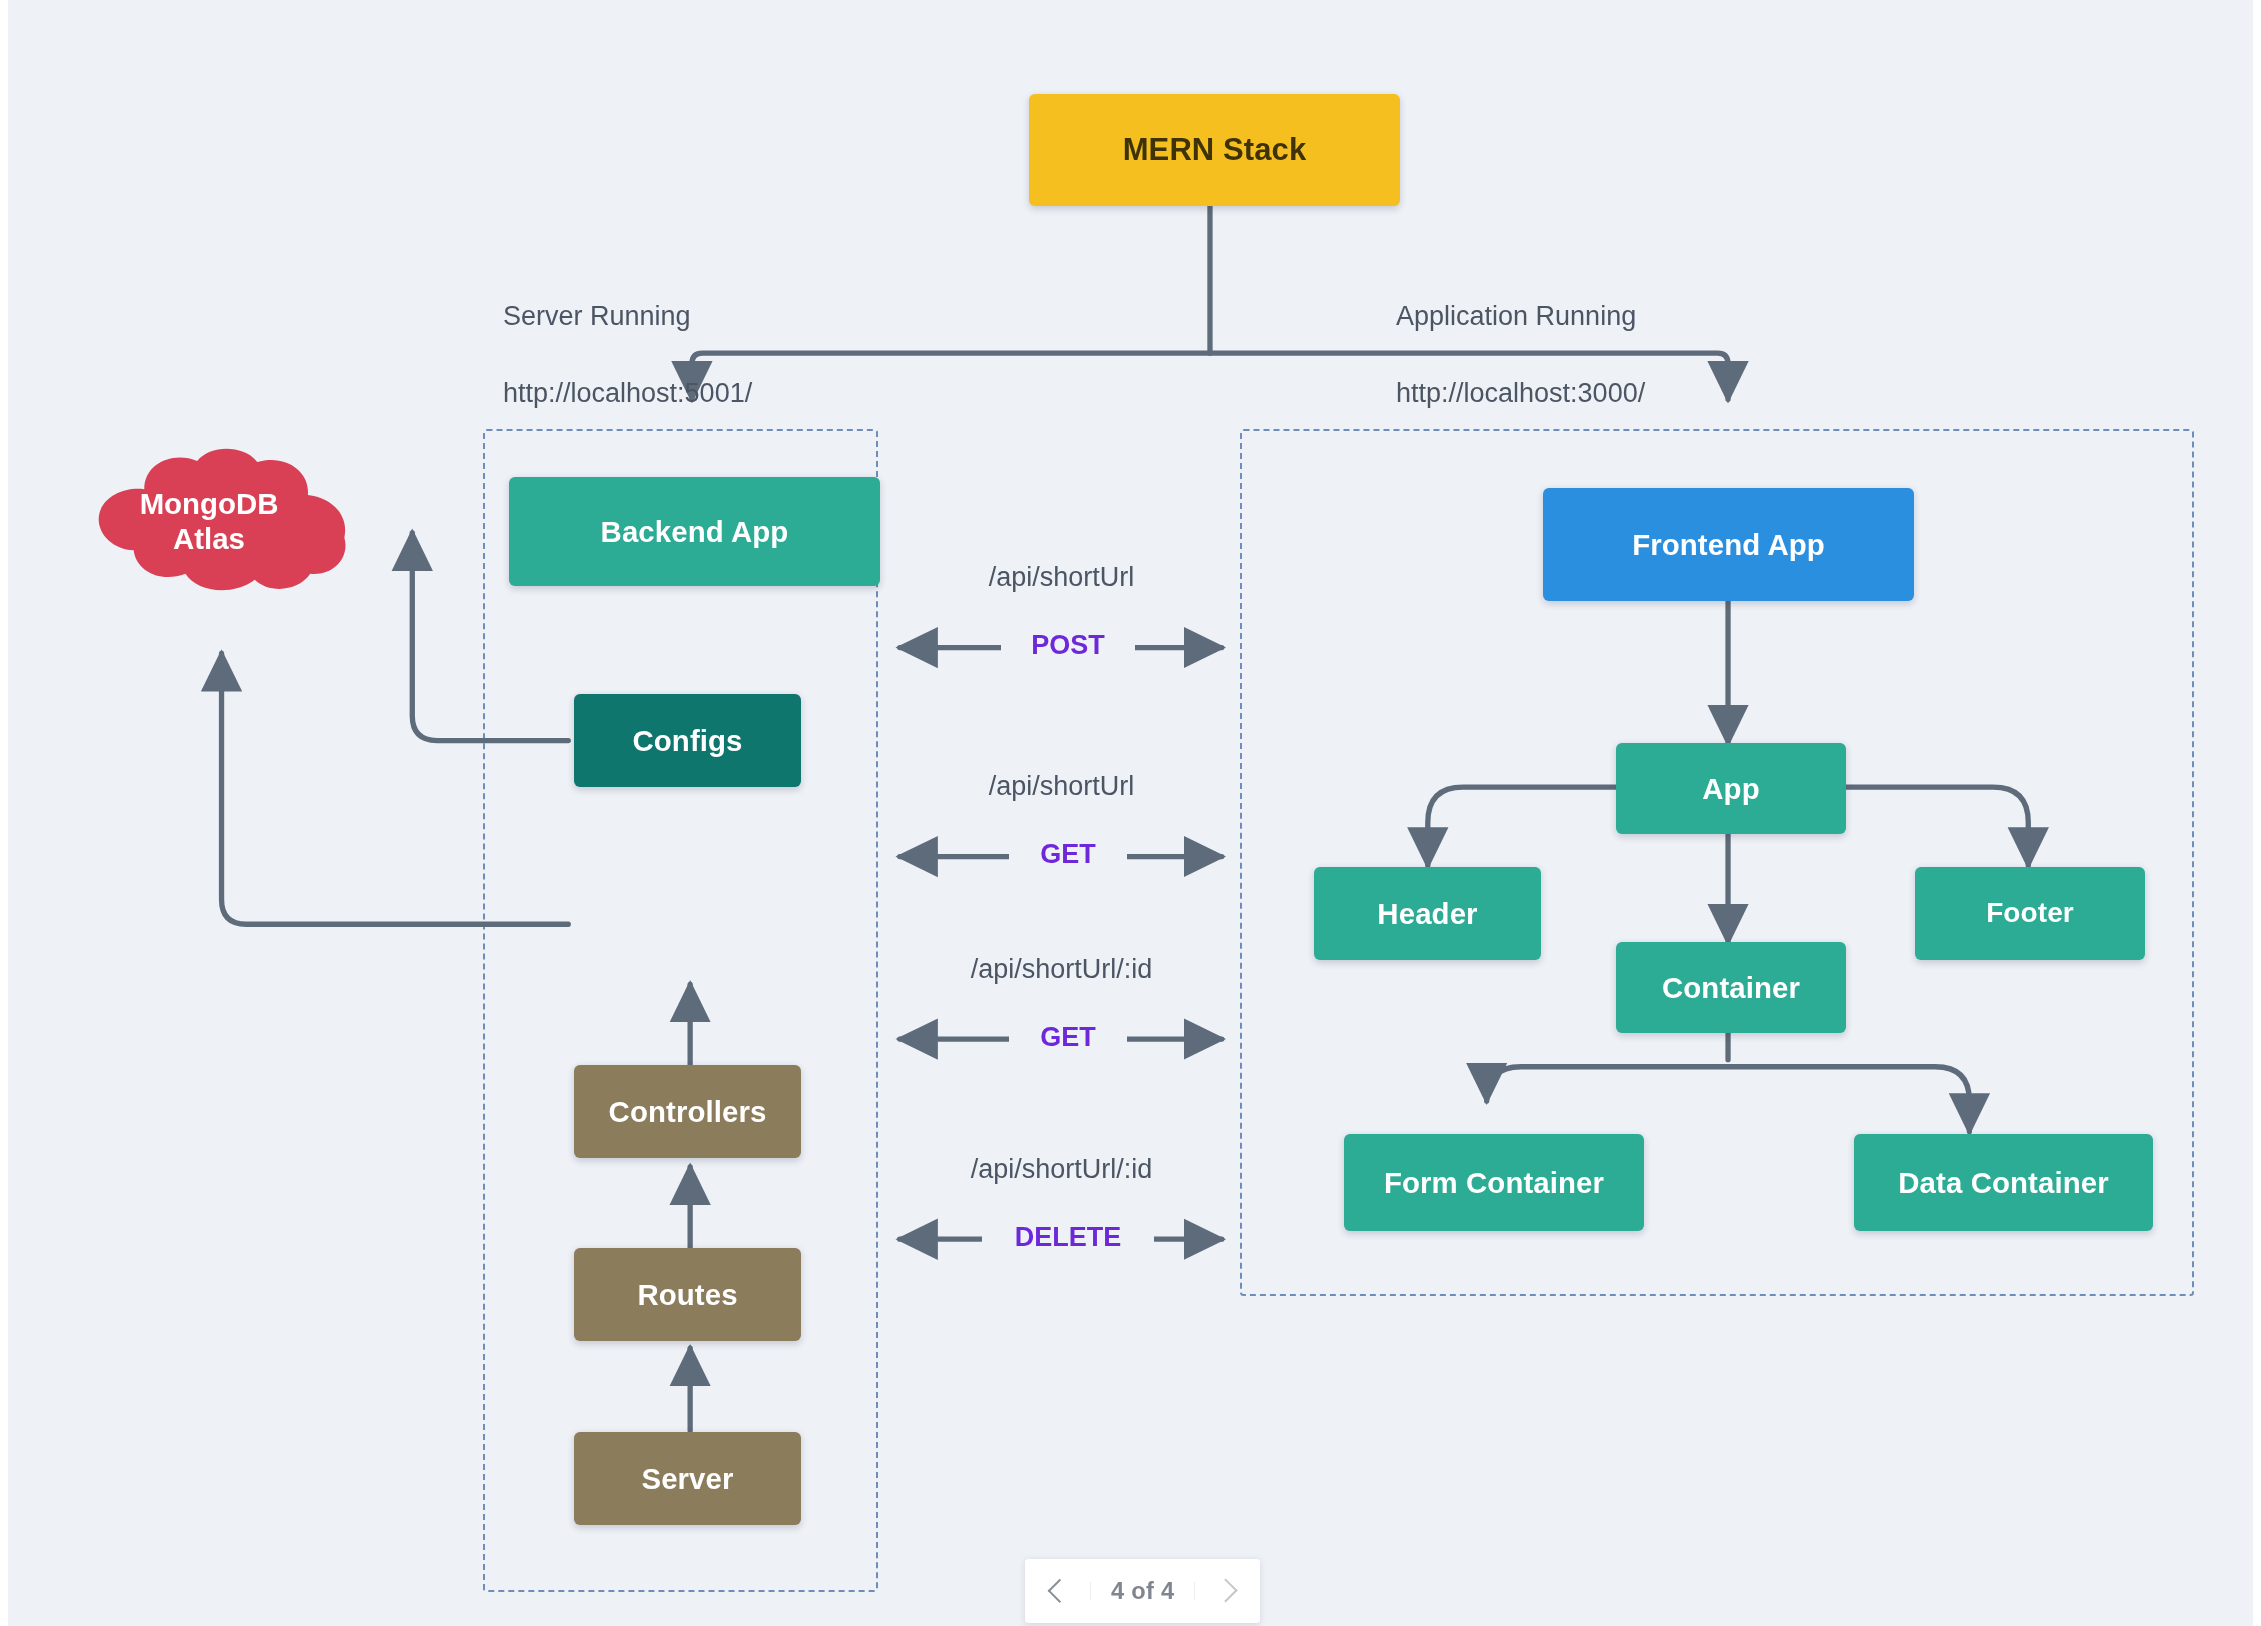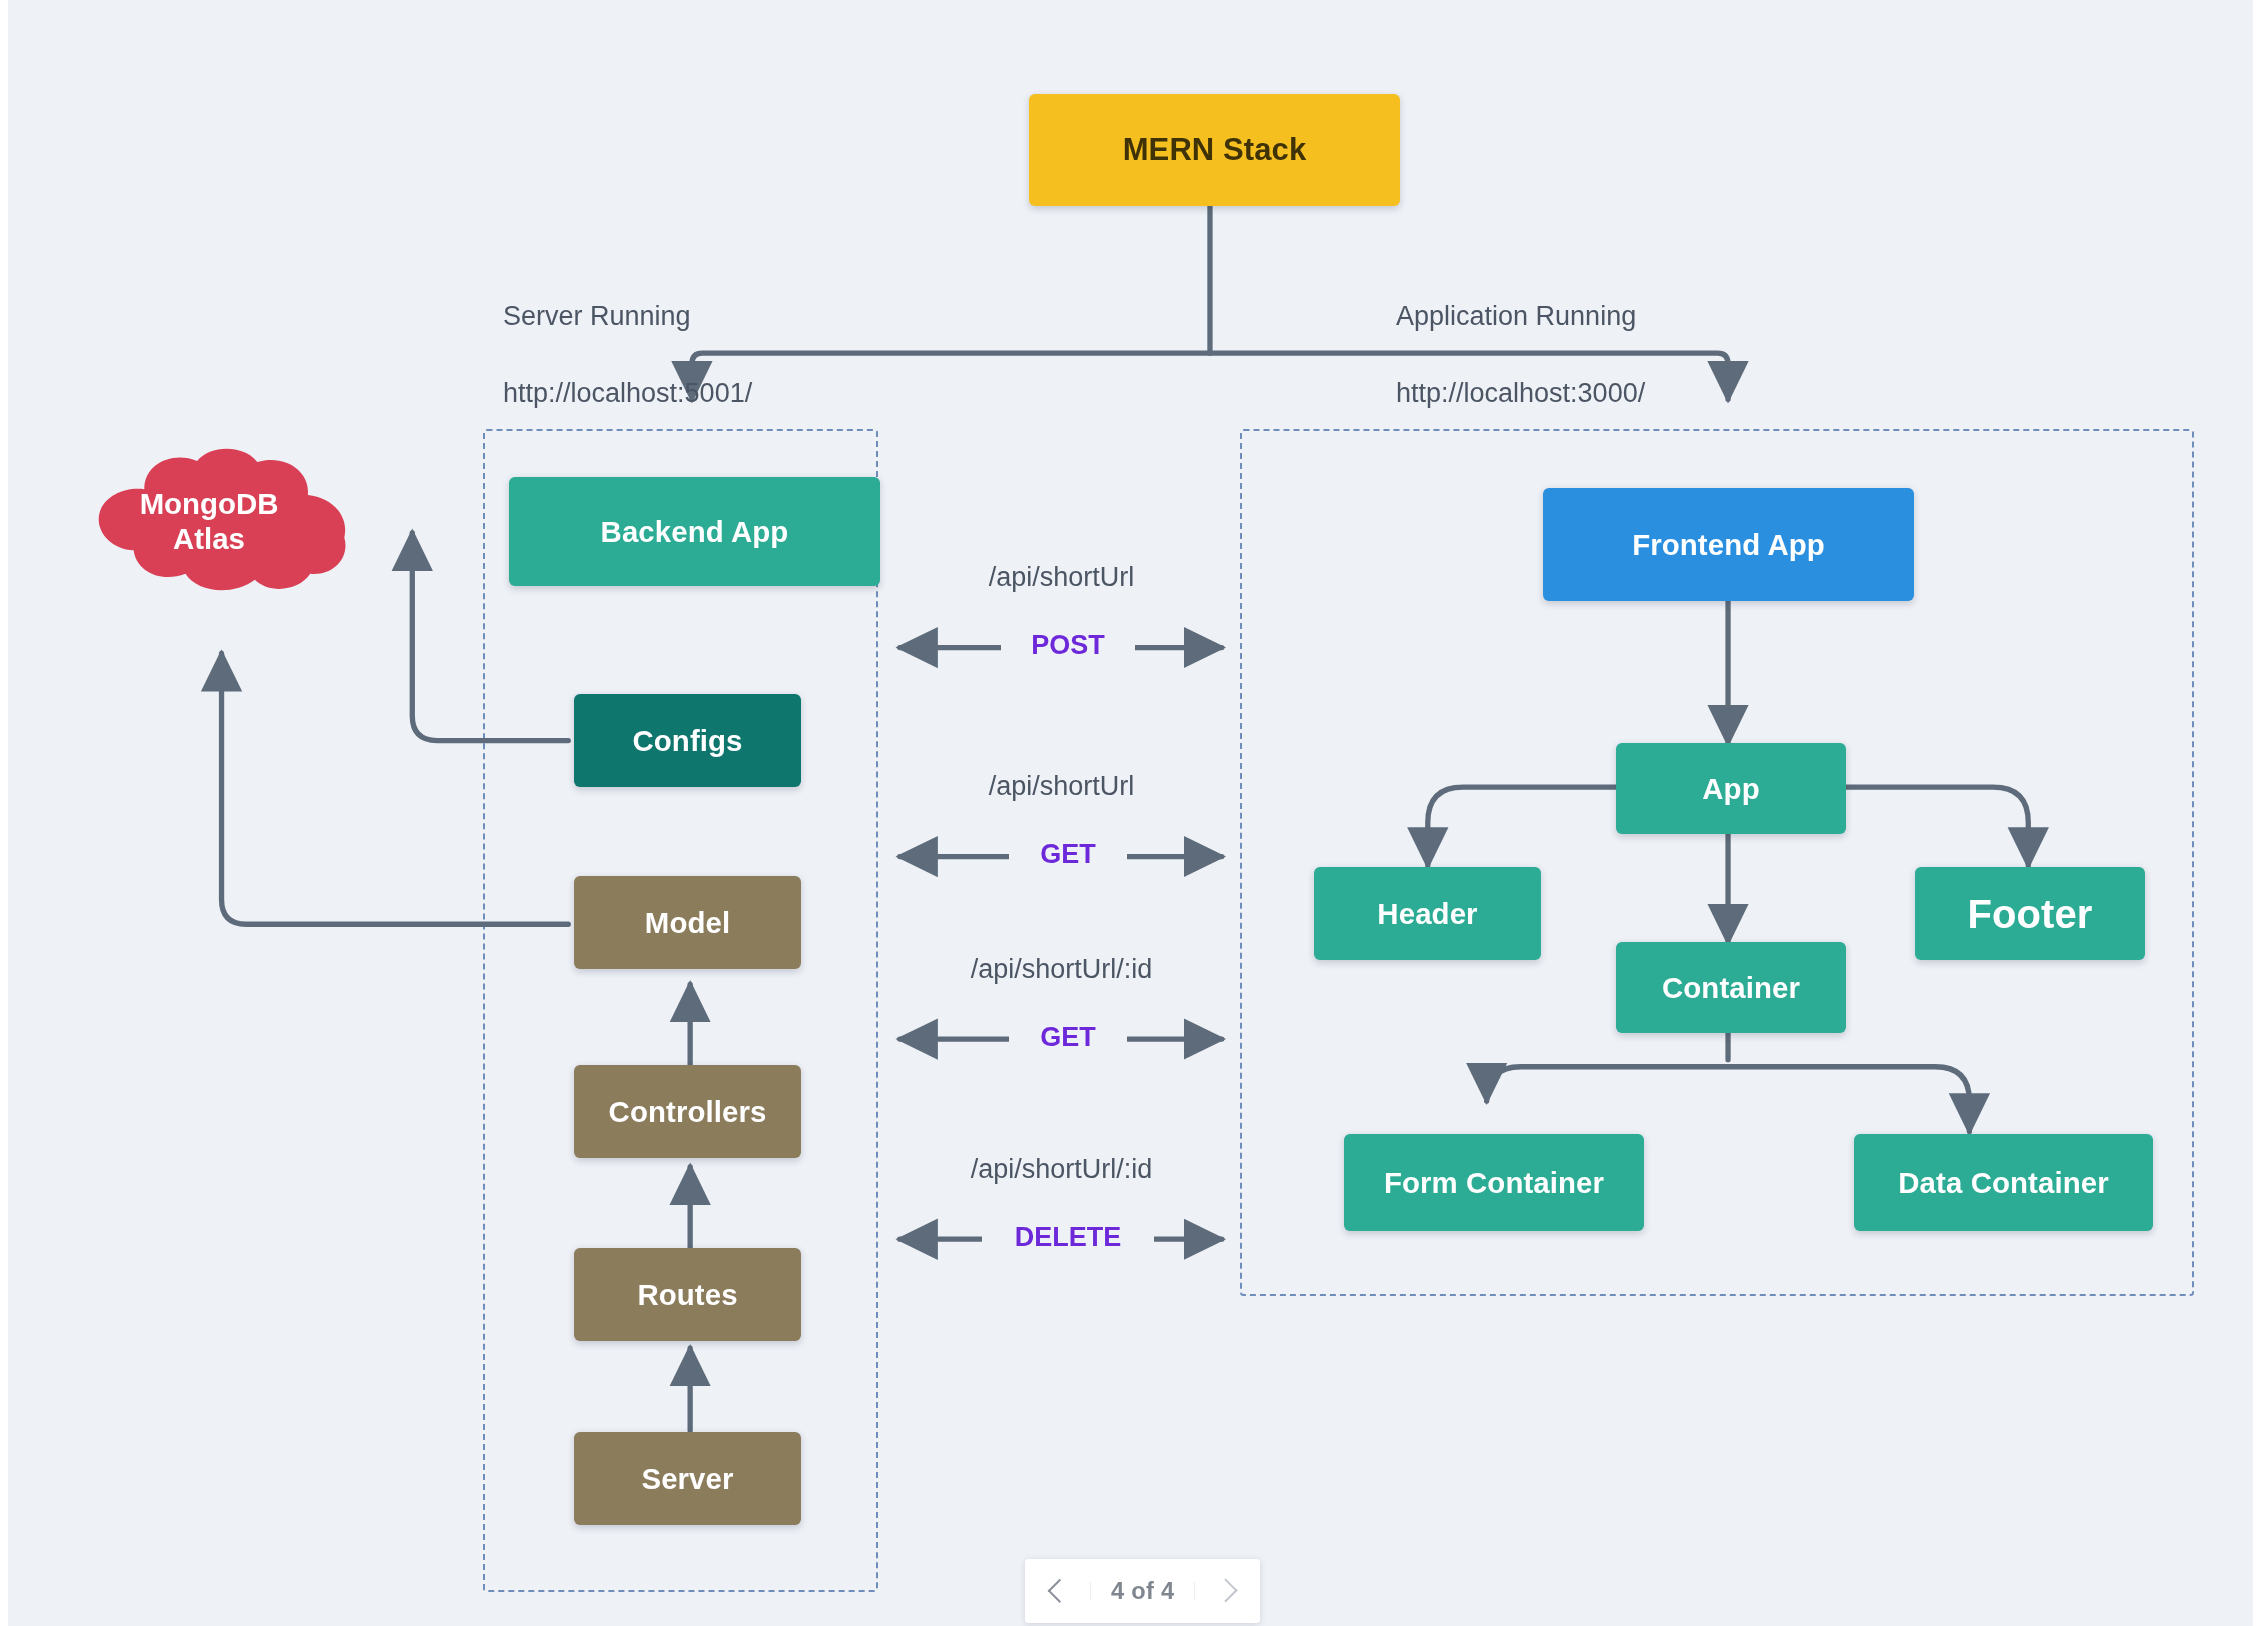--- a/index.html
+++ b/index.html
@@ -234,23 +234,20 @@
       <span>Atlas</span>
     </div>
   </div>
 
   <div class="node teal" style="left:509px; top:477px; width:371px; height:109px; font-size:29.4px;">
     <span>Backend App</span>
   </div>
   <div class="node slate" style="left:574px; top:694px; width:227px; height:93px; font-size:29.4px;">
     <span>Configs</span>
   </div>
-  <div class="node brown" style="left:574px; top:876px; width:227px; height:93px; font-size:29.4px;">
-    <span>Model</span>
-  </div>
   <div class="node brown" style="left:574px; top:1065px; width:227px; height:93px; font-size:29.4px;">
     <span>Controllers</span>
   </div>
   <div class="node brown" style="left:574px; top:1248px; width:227px; height:93px; font-size:29.4px;">
     <span>Routes</span>
   </div>
   <div class="node brown" style="left:574px; top:1432px; width:227px; height:93px; font-size:29.4px;">
     <span>Server</span>
   </div>
 
@@ -287,21 +284,21 @@
   </div>
   <div class="node teal" style="left:1616px; top:743px; width:230px; height:91px; font-size:29.4px;">
     <span>App</span>
   </div>
   <div class="node teal" style="left:1314px; top:867px; width:227px; height:93px; font-size:29.4px;">
     <span>Header</span>
   </div>
   <div class="node teal" style="left:1616px; top:942px; width:230px; height:91px; font-size:29.4px;">
     <span>Container</span>
   </div>
-  <div class="node teal" style="left:1915px; top:867px; width:230px; height:93px; font-size:40px;">
+  <div class="node teal" style="left:1915px; top:867px; width:230px; height:93px; font-size:28px;">
     <span>Footer</span>
   </div>
   <div class="node teal" style="left:1344px; top:1134px; width:300px; height:97px; font-size:29.4px;">
     <span>Form Container</span>
   </div>
   <div class="node teal" style="left:1854px; top:1134px; width:299px; height:97px; font-size:29.4px;">
     <span>Data Container</span>
   </div>
 
   <div class="pager" style="left:1025px; top:1559px; height:64px;">

